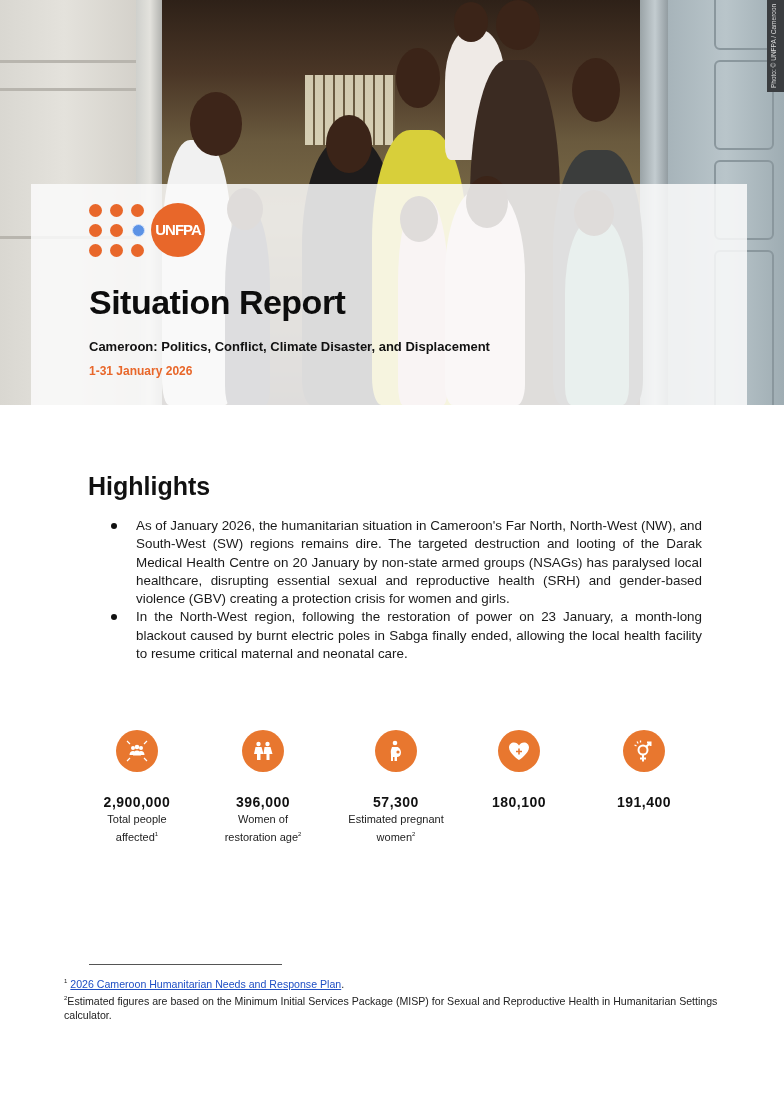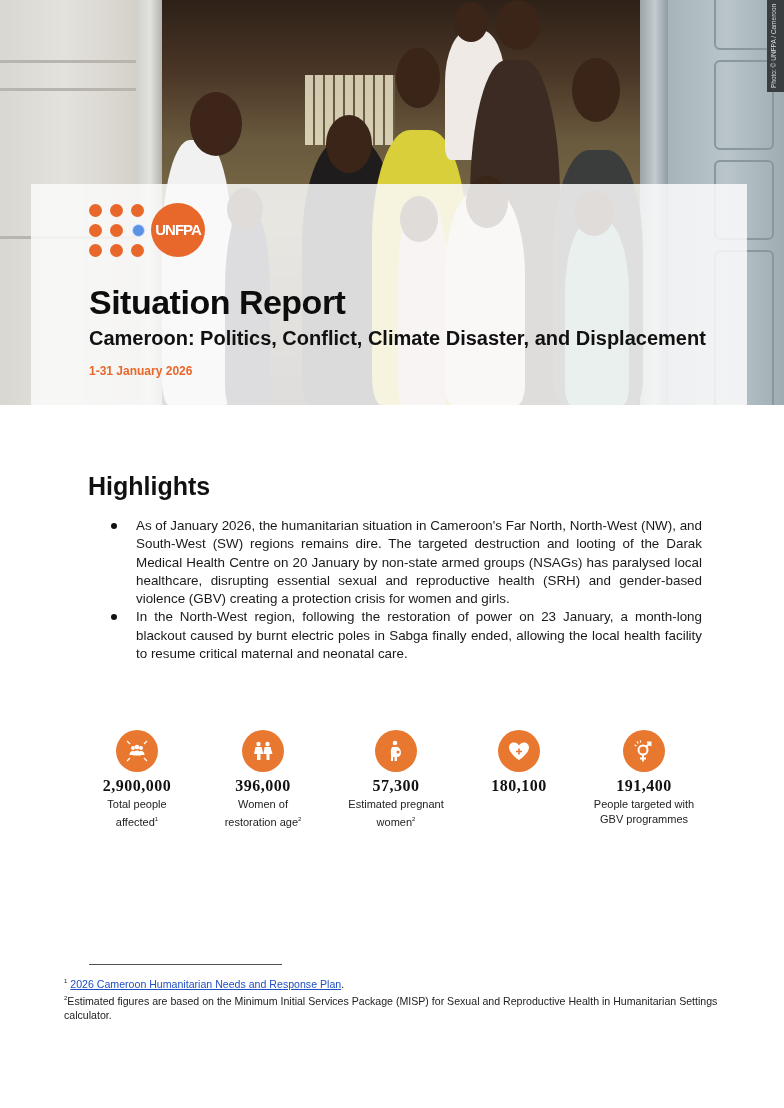--- a/index.html
+++ b/index.html
@@ -30,34 +30,34 @@
 
     
     .overlay { position: absolute; left: 31px; top: 184px; width: 716px; height: 221px; background: rgba(250,250,250,0.86); }
     .logo { position: absolute; left: 89px; top: 203px; width: 100px; height: 56px; }
     .logo .dot { position: absolute; width: 13px; height: 13px; border-radius: 50%; background: #e8672a; }
     .logo .un { position: absolute; left: 43px; top: 21px; width: 13px; height: 13px; border-radius: 50%; background: #5b92e5; border: 1px solid #cfe0fb; }
     .logo .badge { position: absolute; left: 62px; top: 0; width: 54px; height: 54px; border-radius: 50%; background: #e8672a; color: #fff;
       font-weight: bold; font-size: 15px; line-height: 54px; text-align: center; letter-spacing: -1px; font-family: "Liberation Sans", sans-serif; }
 
     .title { position: absolute; left: 89px; top: 274px; font-size: 34px; font-weight: bold; letter-spacing: -0.5px; color: #0d0d0d; line-height: 56px; font-family: "Liberation Sans", sans-serif; }
-    .subtitle { position: absolute; left: 89px; top: 327px; font-size: 20px; font-weight: bold; color: #111; font-family: "Liberation Sans", sans-serif; }
+    .subtitle { position: absolute; left: 89px; top: 339px; font-size: 13px; font-weight: bold; color: #111; font-family: "Liberation Sans", sans-serif; }
     .date { position: absolute; left: 89px; top: 364px; font-size: 12px; font-weight: bold; color: #e8672a; font-family: "Liberation Sans", sans-serif; }
 
     
     .h-title { position: absolute; left: 88px; top: 472px; font-size: 25px; font-weight: bold; color: #111; font-family: "Liberation Sans", sans-serif; }
     .bullets { position: absolute; left: 111px; top: 517px; width: 591px; list-style: none; }
     .bullets li { position: relative; padding-left: 25px; font-size: 13.4px; line-height: 18.3px; text-align: justify; color: #1a1a1a; font-family: "Liberation Sans", sans-serif; }
     .bullets li .bullet-dot { position: absolute; left: 0; top: 6px; width: 6px; height: 6px; border-radius: 50%; background: #111; }
 
     
     .stat { position: absolute; top: 730px; width: 130px; text-align: center; }
     .stat .icon { width: 42px; height: 42px; border-radius: 50%; background: #e8772f; margin: 0 auto; display: flex; align-items: center; justify-content: center; }
     .stat .icon svg { width: 26px; height: 26px; }
-    .stat .value { margin-top: 5px; font-size: 16px; font-weight: bold; color: #111; letter-spacing: 0.5px; font-family: Liberation Serif, serif; }
+    .stat .value { margin-top: 22px; font-size: 14px; font-weight: bold; color: #111; letter-spacing: 0.5px; font-family: Liberation Sans, sans-serif; }
     .stat .label { margin-top: 2px; font-size: 11px; line-height: 14.5px; color: #222; font-family: "Liberation Sans", sans-serif; }
     .stat .label sup { font-size: 6px; }
 
     
     .fn-rule { position: absolute; left: 89px; top: 964px; width: 193px; height: 1px; background: #555; }
     .footnotes { position: absolute; left: 64px; top: 974px; width: 660px; font-size: 10.6px; line-height: 14.5px; color: #222; font-family: "Liberation Sans", sans-serif; }
     .footnotes sup { font-size: 6px; }
     .footnotes a { color: #1f4fc4; text-decoration: underline; }
   </style>
 </head>
@@ -197,24 +197,20 @@
 
 <div class="stat" style="left:579px">
   <div class="icon">
     <svg viewBox="0 0 26 26" fill="none" stroke="#fff" stroke-width="2">
       <circle cx="12" cy="12" r="4.5"></circle>
       <path d="M12 16.5v7M9 20.5h6M15.5 8.5l4-4M16 4.5h3.5V8"></path>
       <path d="M6 3.5l1.2 2M3.5 7l2 .8M9.5 2.5v2" stroke-width="1.3"></path>
     </svg>
   </div>
   <div class="value">191,400</div>
-  <div class="label">
-    <span>People targeted with</span><br>
-    <span>GBV programmes</span>
-  </div>
 </div>
 
 <div class="fn-rule"></div>
 <div class="footnotes">
   <div>
     <sup>1</sup>
     <a href="#">2026 Cameroon Humanitarian Needs and Response Plan</a><span>.</span>
   </div>
   <div>
     <sup>2</sup><span>Estimated figures are based on the Minimum Initial Services Package (MISP) for Sexual and Reproductive Health in Humanitarian Settings calculator.</span>

